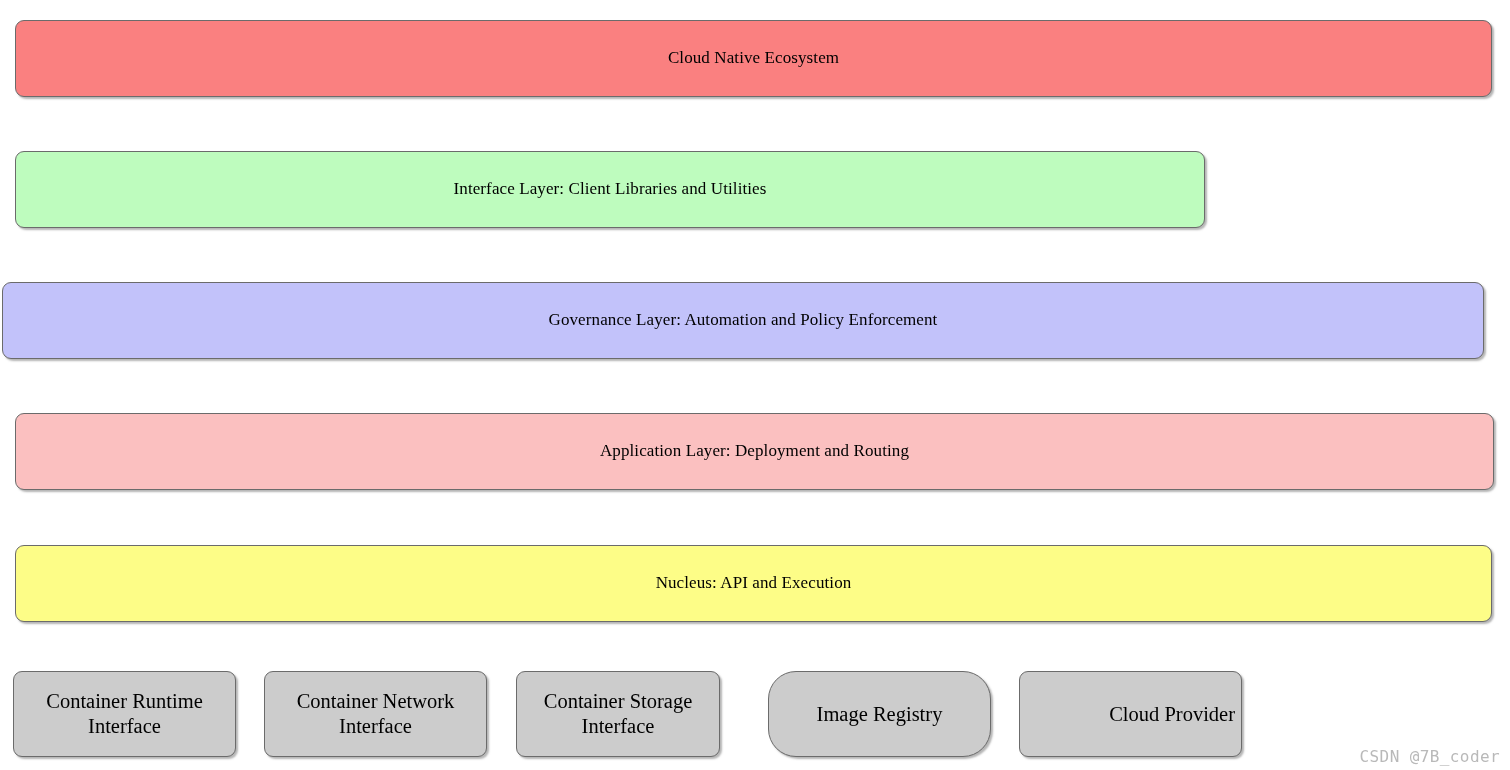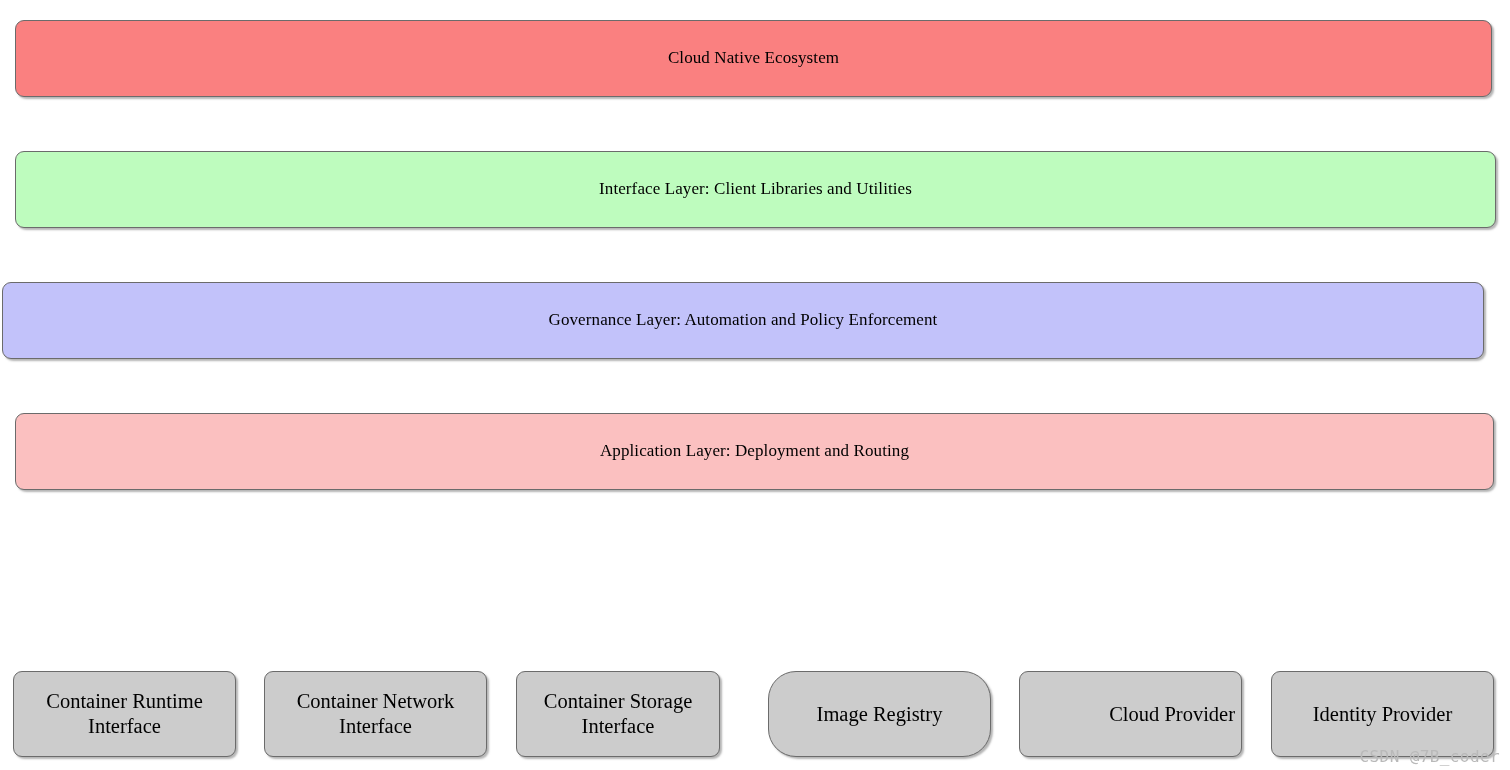--- a/index.html
+++ b/index.html
@@ -32,21 +32,21 @@
     justify-content: center;
     color: #000000;
     font-size: 17px;
     line-height: 1.18;
     letter-spacing: 0.1px;
     box-shadow: 2px 2px 2px rgba(120,120,120,0.55);
     text-align: center;
   }
 
   .layer-0 { left: 15px;  top: 20px;  width: 1477px; height: 77px; background: #FA8080; }
-  .layer-1 { left: 15px;  top: 151px; width: 1481px; height: 77px; background: #BEFCBE; }
+  .layer-1 { left: 15px;  top: 151px; width: 1190px; height: 77px; background: #BEFCBE; }
   .layer-2 { left: 2px;  top: 282px; width: 1482px; height: 77px; background: #C2C2FA; }
   .layer-3 { left: 15px;  top: 413px; width: 1479px; height: 77px; background: #FBC0C0; }
   .layer-4 { left: 15px;  top: 545px; width: 1477px; height: 77px; background: #FDFD87; }
 
   
   .component-box {
     position: absolute;
     box-sizing: border-box;
     top: 671px;
     height: 86px;
@@ -103,20 +103,23 @@
   </div>
 
   <div class="layer-bar layer-2" style="background: rgb(194, 194, 250); border-color: rgb(107, 107, 107); color: rgb(0, 0, 0);">
     <span class="layer-label">Governance Layer: Automation and Policy Enforcement</span>
   </div>
 
   <div class="layer-bar layer-3" style="background: rgb(251, 192, 192); border-color: rgb(107, 107, 107); color: #000000;">
     <span class="layer-label">Application Layer: Deployment and Routing</span>
   </div>
 
+  <div class="layer-bar layer-4" style="background: rgb(253, 253, 135); border-color: rgb(107, 107, 107); color: rgb(0, 0, 0);">
+    <span class="layer-label">Nucleus: API and Execution</span>
+  </div>
 
   <div class="component-box comp-0" style="background: rgb(204, 204, 204); border-color: rgb(107, 107, 107); color: rgb(0, 0, 0);">
     <span class="comp-label">Container Runtime
 Interface</span>
   </div>
 
   <div class="component-box comp-1" style="background: rgb(204, 204, 204); border-color: rgb(107, 107, 107); color: #000000;">
     <span class="comp-label">Container Network
 Interface</span>
   </div>
@@ -127,19 +130,16 @@
   </div>
 
   <div class="component-box comp-3" style="background: rgb(204, 204, 204); border-color: rgb(107, 107, 107); color: rgb(0, 0, 0);">
     <span class="comp-label">Image Registry</span>
   </div>
 
   <div class="component-box comp-4" style="background: rgb(204, 204, 204); border-color: rgb(107, 107, 107); color: rgb(0, 0, 0); justify-content: flex-end;">
     <span class="comp-label">Cloud Provider</span>
   </div>
 
-  <div class="component-box comp-5" style="background: rgb(204, 204, 204); border-color: rgb(107, 107, 107); color: rgb(0, 0, 0);">
-    <span class="comp-label">Identity Provider</span>
-  </div>
 
   <div id="watermark" style="color: rgb(185, 185, 185);">CSDN @7B_coder</div>
 
 </div>
 
 </body></html>

